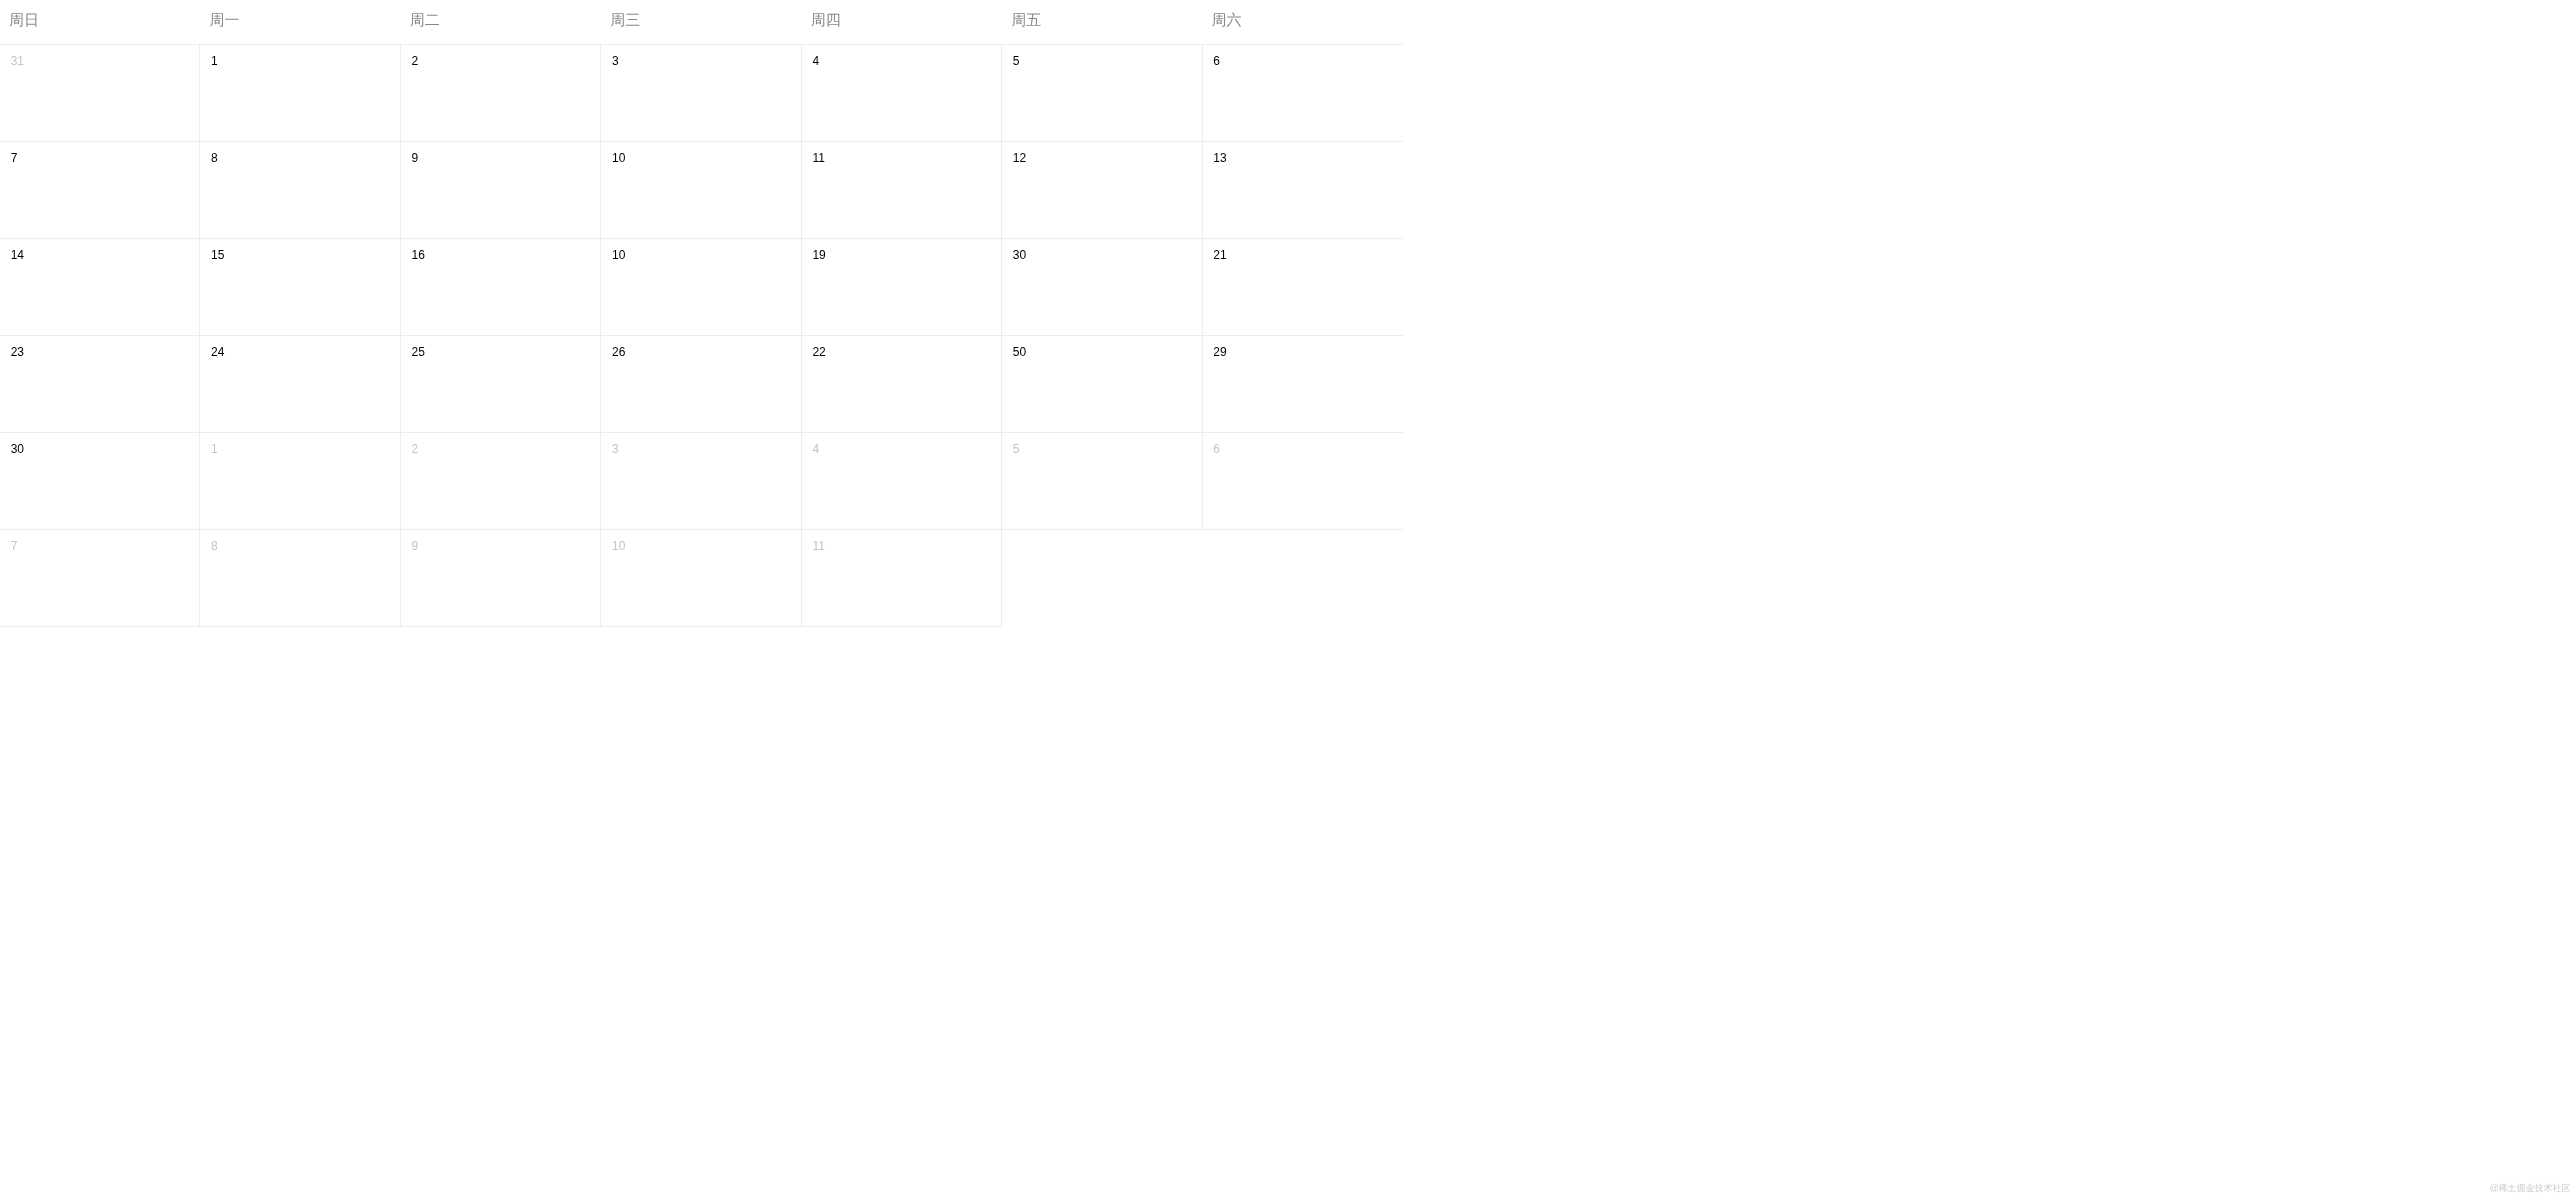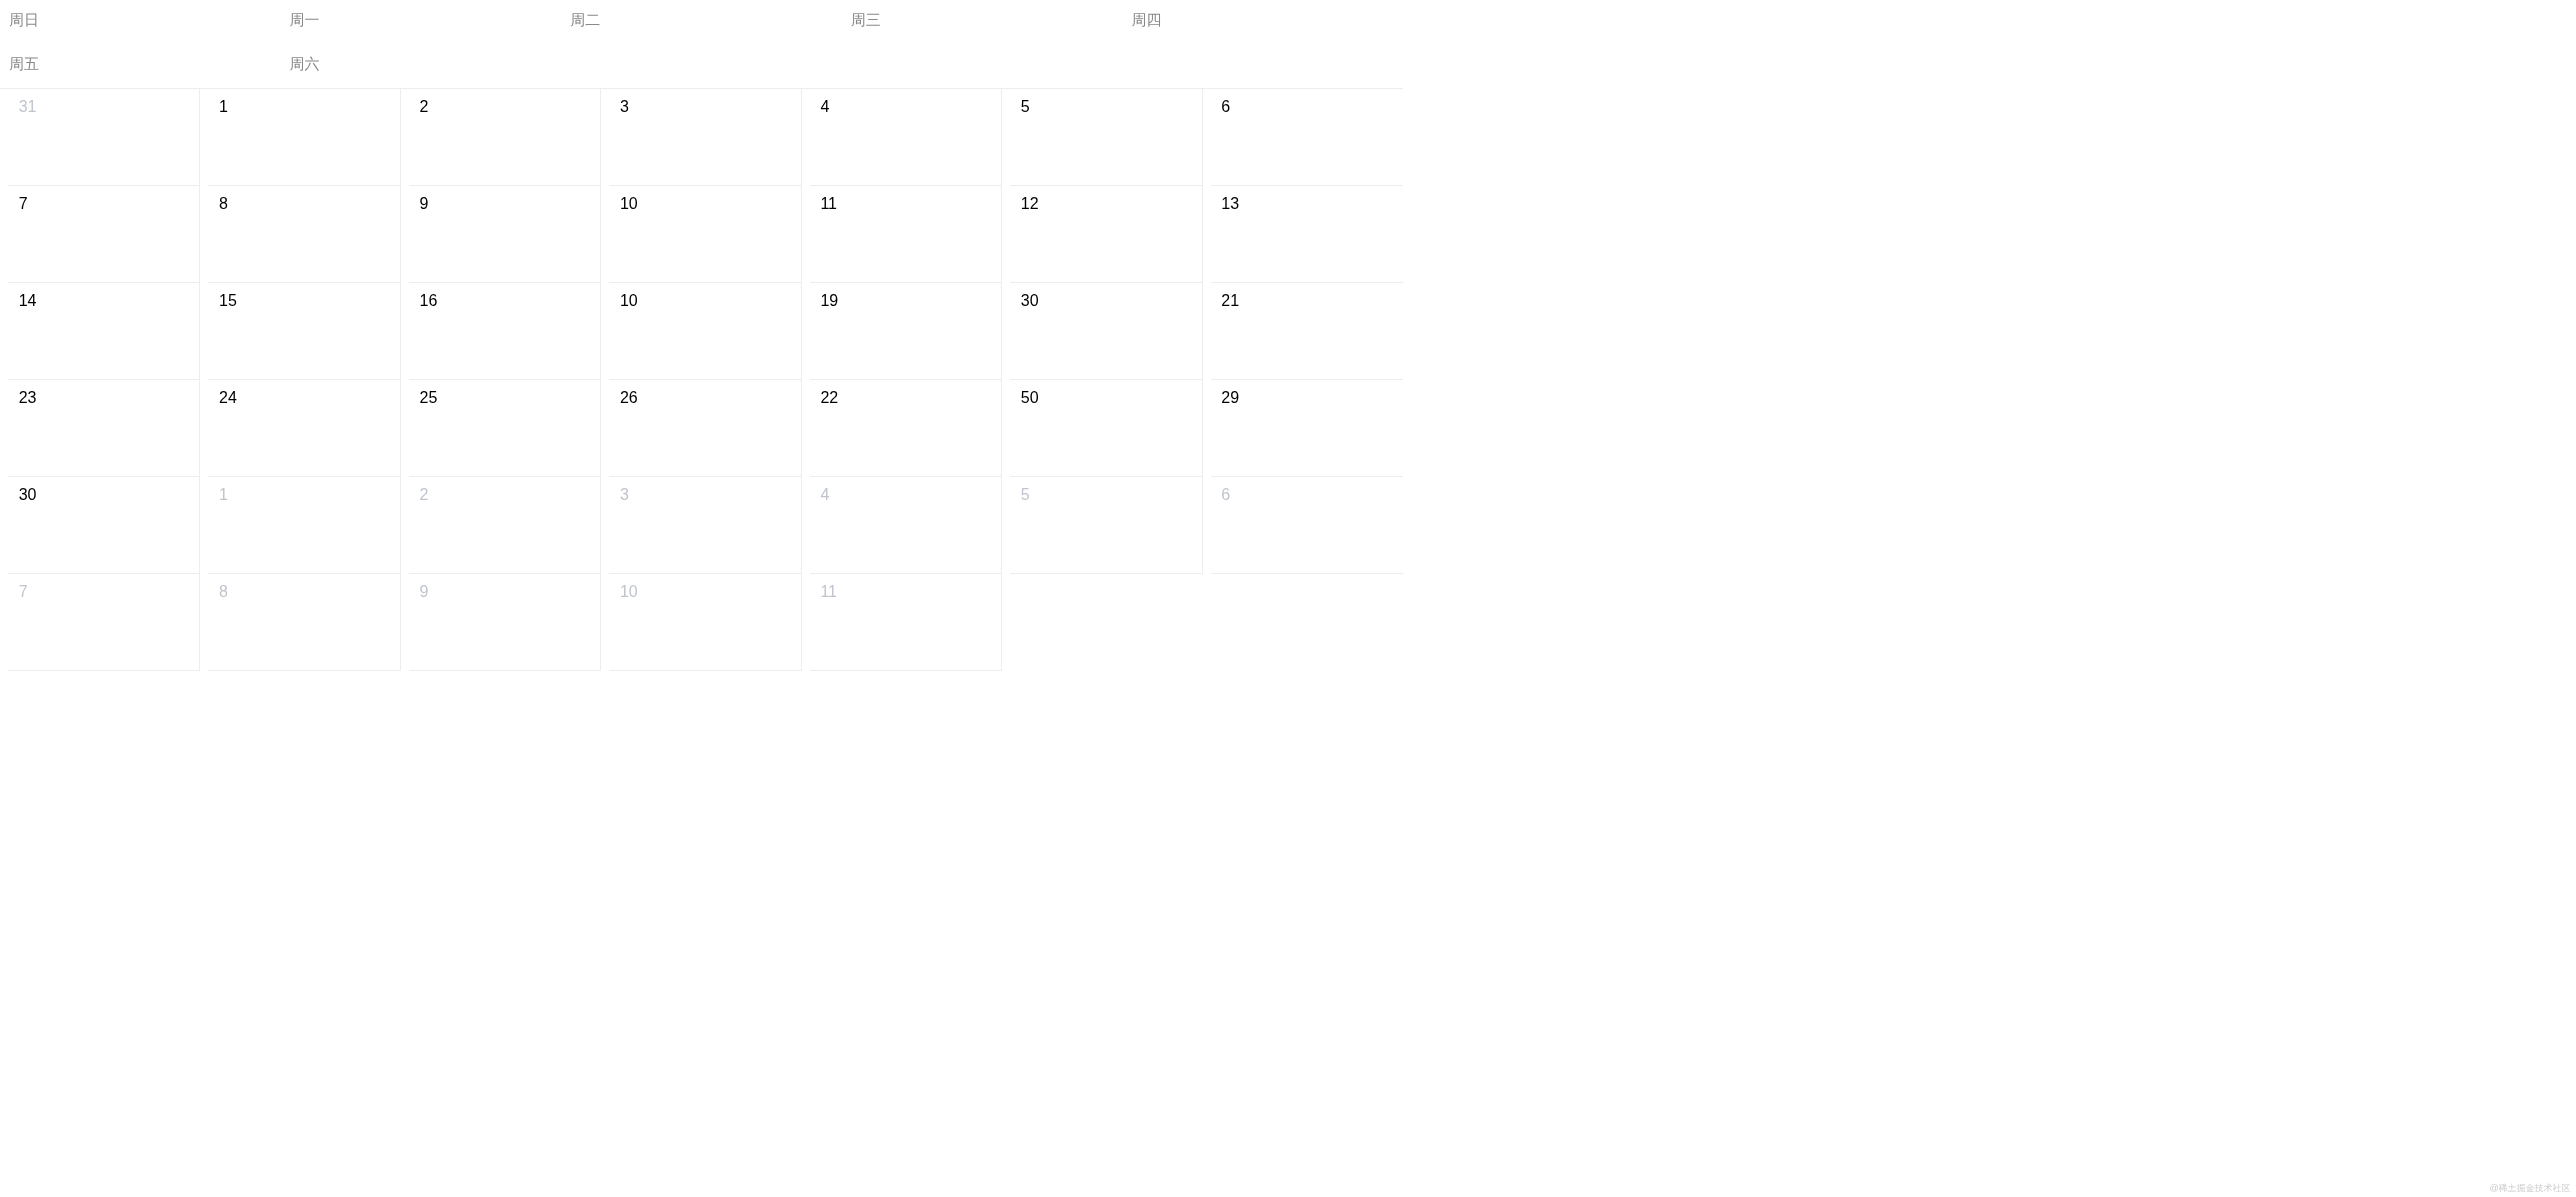--- a/index.html
+++ b/index.html
@@ -10,42 +10,41 @@
     body {
       font-family: -apple-system, BlinkMacSystemFont, "Segoe UI", "PingFang SC", "Hiragino Sans GB", "Microsoft YaHei", sans-serif;
       background: #fff;
       width: 1403px;
     }
     .calendar {
       width: 100%;
     }
     .weekday-header {
       display: grid;
-      grid-template-columns: repeat(5, 1fr);
+      grid-template-columns: repeat(7, 1fr);
       border-bottom: 0.9px solid #ebedf0;
     }
     .weekday-cell {
       padding: 10.7px 9px 14.3px 9px;
       font-size: 15px;
       color: #888;
       text-align: left;
     }
     .calendar-grid {
       display: grid;
       grid-template-columns: repeat(7, 1fr);
     }
     .day-cell {
       border-right: 0.9px solid #ebedf0;
       border-bottom: 0.9px solid #ebedf0;
       padding: 9px 10.7px;
       min-height: 97px;
-      font-size: 16px;
+      font-size: 12px;
       color: #000;
       cursor: pointer;
-      margin-left: 8px;
     }
     .day-cell:nth-child(7n) {
       border-right: none;
     }
     .day-cell.other-month {
       color: #c0c4cc;
     }
     .calendar-grid .day-cell:nth-child(7n+1) {
       border-left: none;
     }

